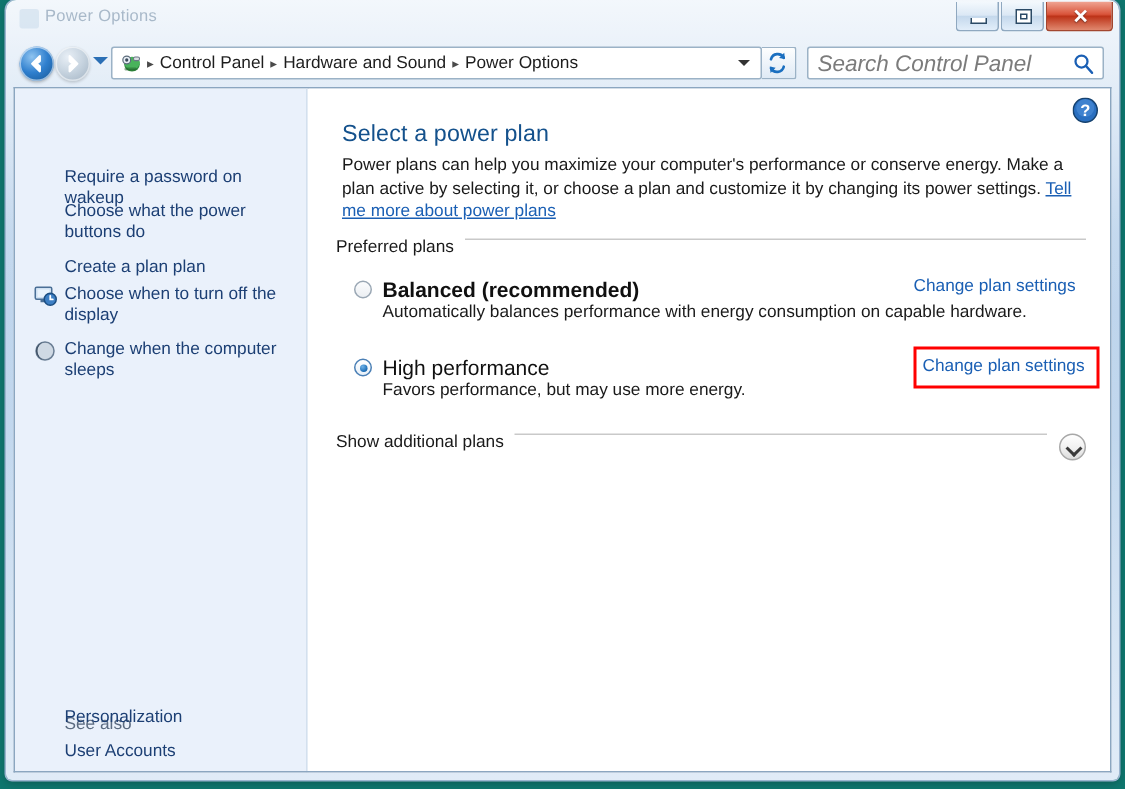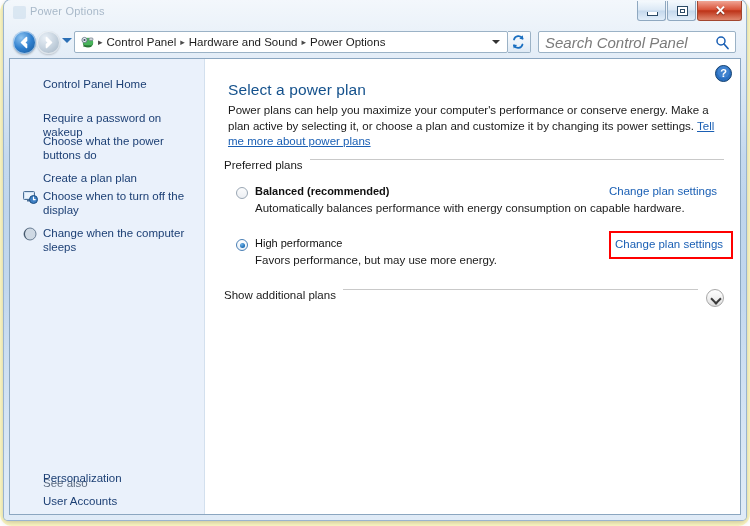--- a/index.html
+++ b/index.html
@@ -6,22 +6,21 @@
     margin: 0; padding: 0;
     width: 750px; height: 526px;
     background: #ffffff;
     font-family: "Liberation Sans", sans-serif;
     overflow: hidden;
   }
 
   
   #desktop {
     position: absolute; inset: 0;
-    background: #fef9c3;
-    border-radius: 12px;
+    background: #0f766e;
   }
 
   
   #window {
     position: absolute;
     left: 4px; top: 0px;
     width: 742px; height: 520px;
     border-radius: 7px 7px 4px 4px;
     background: linear-gradient(180deg, #cfe0f2 0%, #bdd4ec 40%, #cfe1f3 100%);
     box-shadow: 0 0 0 1px #9ab4cf, 0 2px 6px rgba(0,0,0,0.25);
@@ -326,21 +325,21 @@
     content: "";
     position: absolute;
     left: 2.5px; top: 2.5px;
     width: 5px; height: 5px;
     border-radius: 50%;
     background: radial-gradient(circle at 35% 30%, #6fb2e8 0%, #1b6cb5 70%, #14538f 100%);
   }
   .plan-name {
     position: absolute;
     left: 19px; top: 0;
-    font-size: 11px;
+    font-size: 14px;
     color: #101010;
     white-space: nowrap;
   }
   .plan-name.bold { font-weight: bold; }
   .plan-desc {
     position: absolute;
     left: 19px; top: 17px;
     font-size: 11.5px;
     color: #1a1a1a;
     white-space: nowrap;
@@ -480,21 +479,20 @@
           <circle cx="6" cy="6" r="4" fill="none" stroke="#1a5fb4" stroke-width="1.5"></circle>
           <line x1="9" y1="9" x2="13" y2="13.5" stroke="#1a5fb4" stroke-width="1.7" stroke-linecap="round"></line>
         </svg>
       </div>
     </div>
 
     <div id="client">
 
       <div id="sidebar">
 
-        <div class="side-link" style="left:33px; top:18px;">Control Panel Home</div>
 
         <div class="side-link" style="left:33px; top:52px;">Require a password on wakeup</div>
 
         <div class="side-link" style="left:33px; top:75px;">Choose what the power buttons do</div>
 
         <div class="side-link" style="left:33px; top:112px;">Create a plan plan</div>
 
         <div class="side-icon" style="left:12px; top:130px;">
           <svg width="16" height="16" viewBox="0 0 16 16">
             <rect x="1.5" y="2.5" width="11" height="8" rx="1" fill="#cfe0f2" stroke="#4a6f96" stroke-width="1"></rect>

